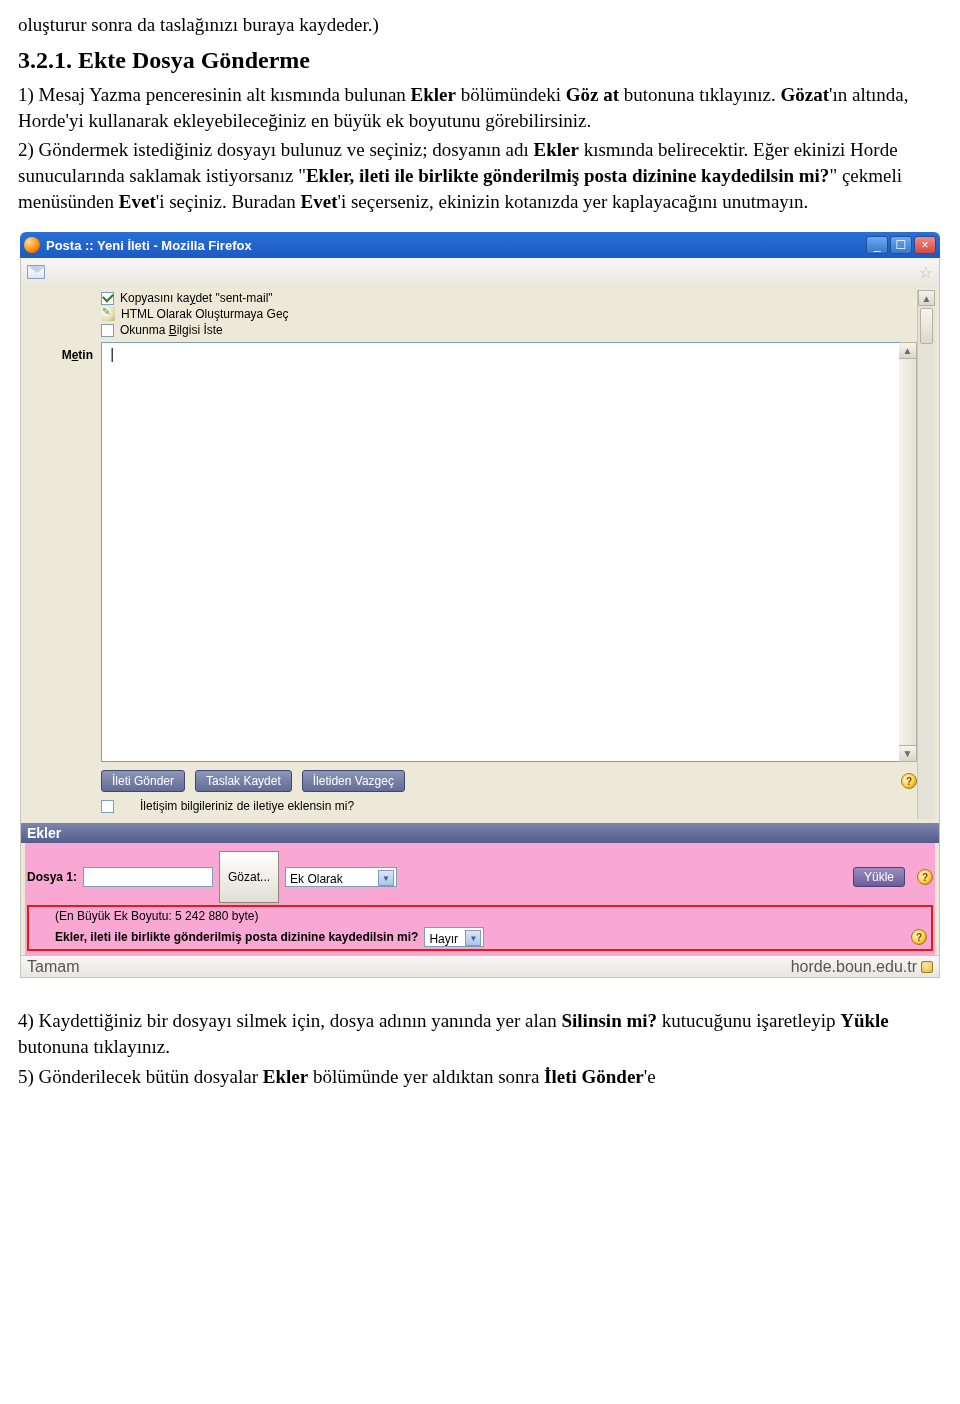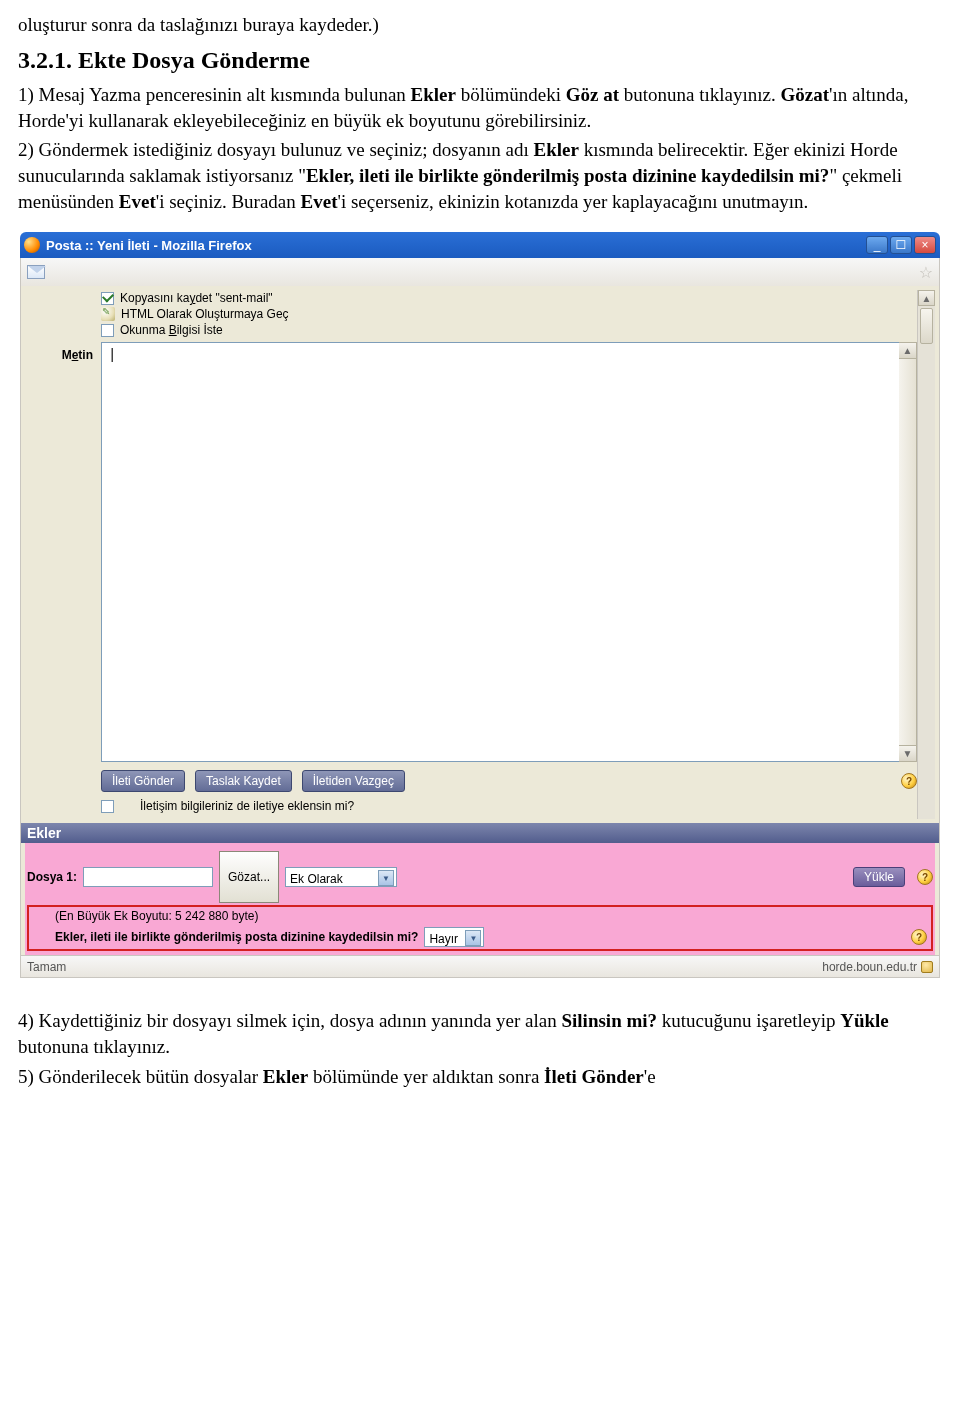--- a/index.html
+++ b/index.html
@@ -111,21 +111,21 @@
   .redbox { border:2px solid #d32020; margin:2px 0 0 0; }
   .redbox-row { display:flex; align-items:center; padding:2px 4px;margin-left:22px; }
   .sel-hayir { width:60px; }
 
   .statusbar {
     display:flex; align-items:center;
     background:linear-gradient(#f7f7f7,#e9e6df);
     border:1px solid #c9c6c0;
     border-top:none;
     height:22px;
-    font-size:12px; color:#555;
+    font-size:16px; color:#555;
     padding:0 6px;
   }
   .status-right { margin-left:auto; display:flex; align-items:center; gap:4px; }
   .lock-icon { width:12px; height:12px; background:radial-gradient(circle at 40% 30%, #ffe9a8,#e0b648); border:1px solid #a07c1f; border-radius:2px; }
 </style>
 </head>
 <body>
 
 <div class="doc-pad">
   <p>oluşturur sonra da taslağınızı buraya kaydeder.)</p>

